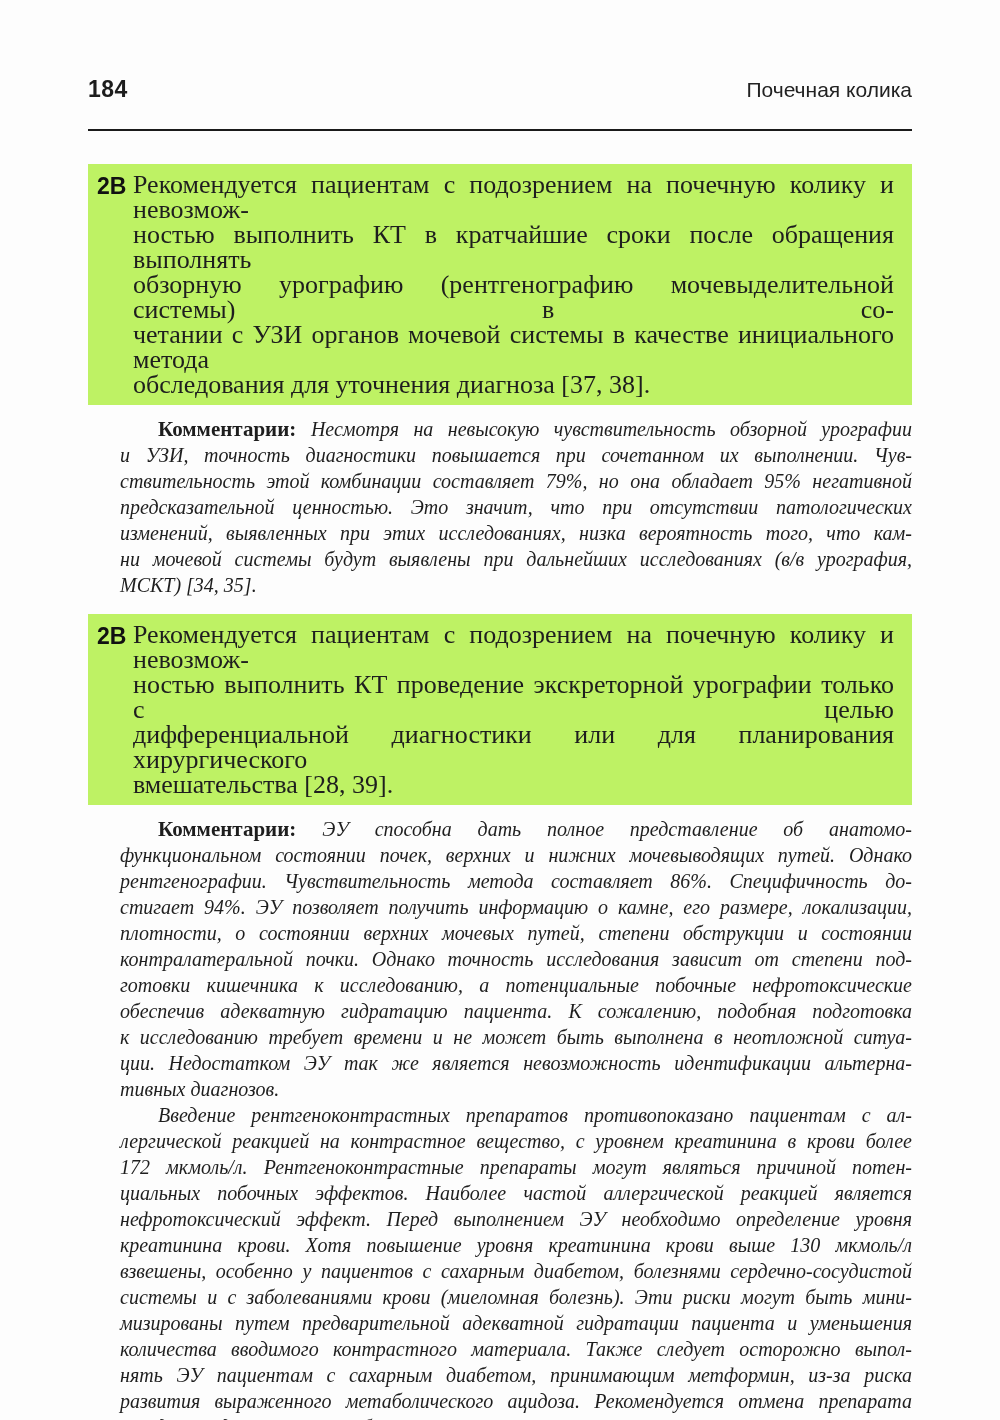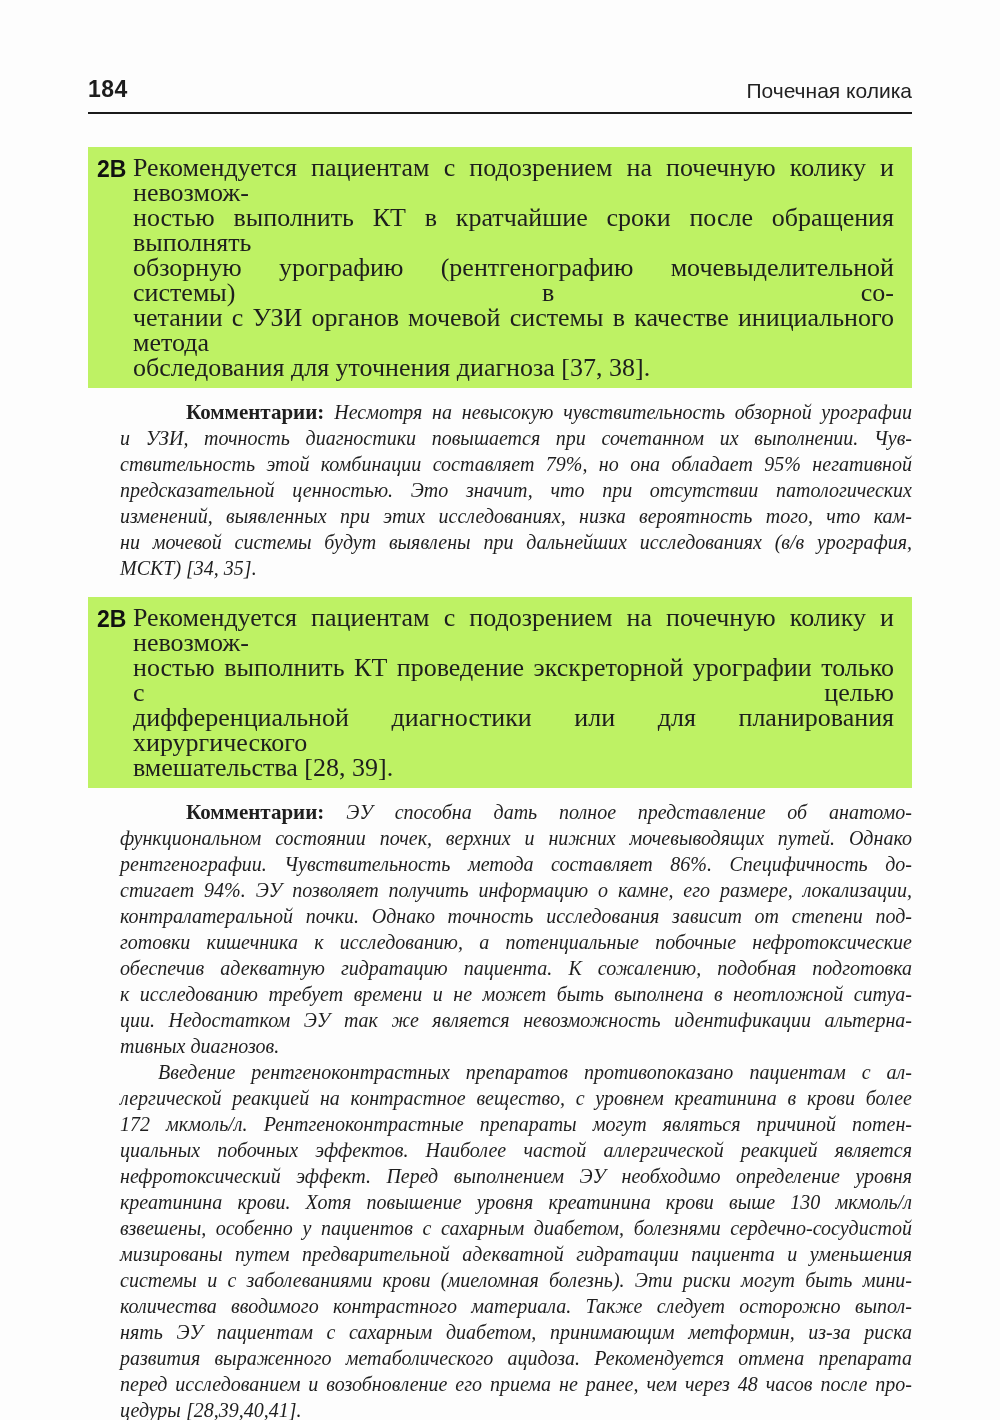--- a/index.html
+++ b/index.html
@@ -7,23 +7,23 @@
     width:1000px; height:1420px;
     background:#fdfdfd;
     color:#1d1d1d;
     font-family:"Liberation Serif", serif;
     overflow:hidden;
   }
   .page { padding:76px 88px 0 88px; }
 
   
   .header {
-    display:flex; justify-content:space-between; align-items:flex-end;
+    display:flex; justify-content:space-between; align-items:center;
     font-family:"Liberation Sans", sans-serif;
-    padding-bottom:9px;
+    padding-bottom:26px;
     border-bottom:2px solid #1b1b1b;
   }
   .page-num  { font-weight:bold; font-size:23px; letter-spacing:.5px; }
   .running-title { font-size:21px; color:#222; }
 
   
   .rec {
     display:flex;
     background:#bef264;
     margin-top:33px;
@@ -45,21 +45,20 @@
     margin:11px 0 0 32px;
     font-size:20px;
     line-height:26px;
     font-style:italic;
     color:#1e1e1e;
   }
   .comments b.lead-label {
     font-style:normal;
     font-weight:bold;
     font-size:21px;
-    margin-left:28px;
   }
 
   
   .jline { text-align:justify; text-align-last:justify; }
   .jline.last { text-align-last:left; }
   .jline.indent { text-indent:38px; }
 </style>
 </head>
 <body>
 
@@ -100,37 +99,38 @@
         <div class="jline last">вмешательства [28, 39].</div>
       </div>
   </div>
 
   <div class="comments">
     <div>
         <div class="jline indent"><b class="lead-label">Комментарии: </b>ЭУ способна дать полное представление об анатомо-</div>
         <div class="jline">функциональном состоянии почек, верхних и нижних мочевыводящих путей. Однако</div>
         <div class="jline">рентгенографии. Чувствительность метода составляет 86%. Специфичность до-</div>
         <div class="jline">стигает 94%. ЭУ позволяет получить информацию о камне, его размере, локализации,</div>
+        <div class="jline">плотности, о состоянии верхних мочевых путей, степени обструкции и состоянии</div>
         <div class="jline">контралатеральной почки. Однако точность исследования зависит от степени под-</div>
         <div class="jline">готовки кишечника к исследованию, а потенциальные побочные нефротоксические</div>
         <div class="jline">обеспечив адекватную гидратацию пациента. К сожалению, подобная подготовка</div>
         <div class="jline">к исследованию требует времени и не может быть выполнена в неотложной ситуа-</div>
         <div class="jline">ции. Недостатком ЭУ так же является невозможность идентификации альтерна-</div>
         <div class="jline last">тивных диагнозов.</div>
       </div>
     <div>
         <div class="jline indent">Введение рентгеноконтрастных препаратов противопоказано пациентам с ал-</div>
         <div class="jline">лергической реакцией на контрастное вещество, с уровнем креатинина в крови более</div>
         <div class="jline">172 мкмоль/л. Рентгеноконтрастные препараты могут являться причиной потен-</div>
         <div class="jline">циальных побочных эффектов. Наиболее частой аллергической реакцией является</div>
         <div class="jline">нефротоксический эффект. Перед выполнением ЭУ необходимо определение уровня</div>
         <div class="jline">креатинина крови. Хотя повышение уровня креатинина крови выше 130 мкмоль/л</div>
         <div class="jline">взвешены, особенно у пациентов с сахарным диабетом, болезнями сердечно-сосудистой</div>
+        <div class="jline">системы и с заболеваниями крови (миеломная болезнь). Эти риски могут быть мини-</div>
         <div class="jline">мизированы путем предварительной адекватной гидратации пациента и уменьшения</div>
-        <div class="jline">системы и с заболеваниями крови (миеломная болезнь). Эти риски могут быть мини-</div>
         <div class="jline">количества вводимого контрастного материала. Также следует осторожно выпол-</div>
         <div class="jline">нять ЭУ пациентам с сахарным диабетом, принимающим метформин, из-за риска</div>
         <div class="jline">развития выраженного метаболического ацидоза. Рекомендуется отмена препарата</div>
         <div class="jline">перед исследованием и возобновление его приема не ранее, чем через 48 часов после про-</div>
         <div class="jline last">цедуры [28,39,40,41].</div>
       </div>
   </div>
 
 </div>
 

